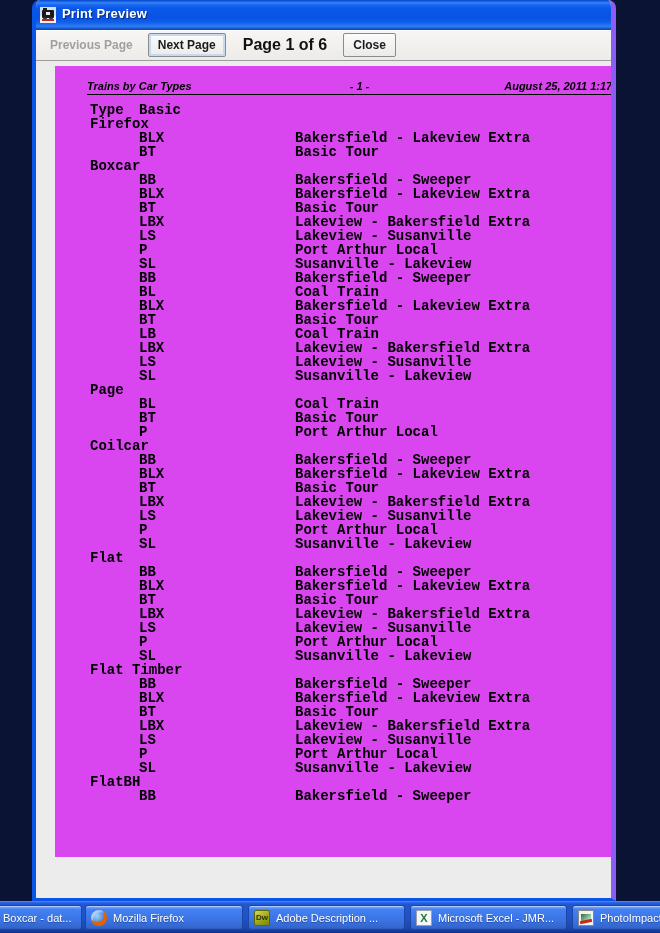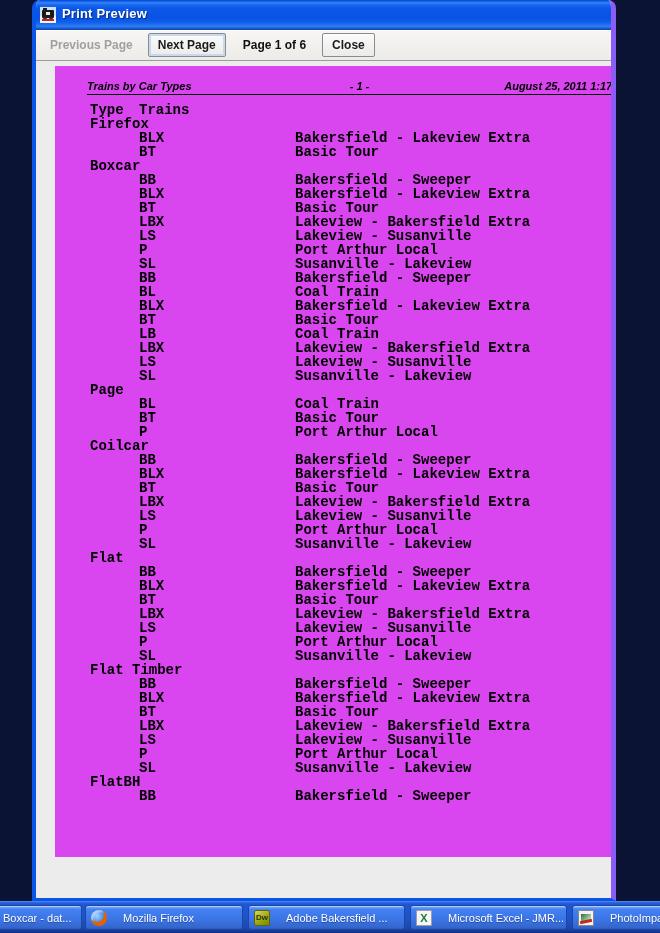--- a/index.html
+++ b/index.html
@@ -34,21 +34,21 @@
   
   .toolbar { position:absolute; left:0; top:30px; width:651px; height:31px;
       background:linear-gradient(#f7f6f4,#edebe7);
       border-bottom:1px solid #9b9b9b; box-shadow:0 1px 0 #fdfdfd inset;
       display:flex; align-items:center; padding-left:4px; }
   .tbtn { font-size:12px; font-weight:bold; color:#1c1c1c; background:linear-gradient(#fbfbfb,#ebebea);
       border:1px solid #8b8b8b; border-radius:2px; padding:4px 9px; margin-right:5px;
       line-height:14px; cursor:default; }
   .tbtn.focus { box-shadow:inset 0 0 0 2px #c5d9f1; }
   .tbtn.disabled { color:#a0a0a0; background:transparent; border-color:transparent; }
-  .page-indicator { font-size:12px; font-weight:bold; color:#111; margin:0 16px 0 12px; }
+  .page-indicator { font-size:16px; font-weight:bold; color:#111; margin:0 16px 0 12px; }
 
   
   .content { position:absolute; left:0; top:62px; width:651px; height:836px; background:#ececec; }
   .page { position:absolute; left:19px; top:4px; width:612px; height:791px; background:#d946ef; }
   .page-header { position:absolute; left:32px; top:13px; width:545px; height:16px;
       border-bottom:1px solid #000; font-style:italic; font-weight:bold; font-size:11px;
       color:#000; line-height:14px; }
   .ph-title { position:absolute; left:0; top:0; }
   .ph-num { position:absolute; left:0; width:100%; text-align:center; top:0; }
   .ph-date { position:absolute; right:0; top:0; }
@@ -70,21 +70,21 @@
       box-shadow:inset 0 1px 0 rgba(255,255,255,.35);
       color:#fff; font-size:11px; display:flex; align-items:center; overflow:hidden;
       white-space:nowrap; padding-left:5px; text-shadow:0 1px 1px rgba(0,0,60,.4); cursor:default; }
   .tb-btn .lbl { overflow:hidden; }
   .tb-btn:nth-child(1) { left:-70px; width:152px; padding-left:72px; }
   .tb-btn:nth-child(2) { left:85px;  width:158px; }
   .tb-btn:nth-child(3) { left:248px; width:157px; }
   .tb-btn:nth-child(4) { left:410px; width:157px; }
   .tb-btn:nth-child(5) { left:572px; width:160px; }
 
-  .tb-icon { width:16px; height:16px; flex:none; margin-right:16px; position:relative; }
+  .tb-icon { width:16px; height:16px; flex:none; margin-right:6px; position:relative; }
   .firefox-icon { border-radius:50%;
       background:radial-gradient(circle at 38% 38%, #9fd4fb 0%, #3e7de0 55%, #1d4fb0 100%);
       box-shadow:inset -2px -3px 0 1px #e66000, inset 2px 2px 2px rgba(255,255,255,.5); }
   .dreamweaver-icon { background:linear-gradient(145deg,#d6d75a,#9aa411 60%,#7c8708);
       border:1px solid #5d6604; border-radius:2px; color:#2c3300; font-size:8px; font-weight:bold;
       text-align:center; line-height:14px; text-shadow:none; }
   .excel-icon { background:#f6f6f6; border:1px solid #9aa0a8; border-radius:1px;
       color:#1c7a34; font-size:11px; font-weight:bold; text-align:center; line-height:14px;
       text-shadow:none; }
   .photoimpact-icon { background:#f2f2f2; border:1px solid #888; }
@@ -133,21 +133,21 @@
     </div>
 
     <div class="content">
       <div class="page">
         <div class="page-header">
           <span class="ph-title">Trains by Car Types</span>
           <span class="ph-num">- 1 -</span>
           <span class="ph-date">August 25, 2011 1:17 AM</span>
         </div>
         <div class="report-table">
-            <div class="rrow"><span class="c-type">Type</span><span class="c-train">Trains</span></div>
+            <div class="rrow"><span class="c-type">Type</span><span class="c-train">Basic</span></div>
             <div class="rrow"><span class="c-type">Firefox</span><span class="c-train"></span><span class="c-desc"></span></div>
             <div class="rrow"><span class="c-type"></span><span class="c-train">BLX</span><span class="c-desc">Bakersfield - Lakeview Extra</span></div>
             <div class="rrow"><span class="c-type"></span><span class="c-train">BT</span><span class="c-desc">Basic Tour</span></div>
             <div class="rrow"><span class="c-type">Boxcar</span><span class="c-train"></span><span class="c-desc"></span></div>
             <div class="rrow"><span class="c-type"></span><span class="c-train">BB</span><span class="c-desc">Bakersfield - Sweeper</span></div>
             <div class="rrow"><span class="c-type"></span><span class="c-train">BLX</span><span class="c-desc">Bakersfield - Lakeview Extra</span></div>
             <div class="rrow"><span class="c-type"></span><span class="c-train">BT</span><span class="c-desc">Basic Tour</span></div>
             <div class="rrow"><span class="c-type"></span><span class="c-train">LBX</span><span class="c-desc">Lakeview - Bakersfield Extra</span></div>
             <div class="rrow"><span class="c-type"></span><span class="c-train">LS</span><span class="c-desc">Lakeview - Susanville</span></div>
             <div class="rrow"><span class="c-type"></span><span class="c-train">P</span><span class="c-desc">Port Arthur Local</span></div>
@@ -199,21 +199,21 @@
   <div class="taskbar">
       <div class="tb-btn">
         <span class="lbl">Boxcar - dat...</span>
       </div>
       <div class="tb-btn">
         <span class="tb-icon firefox-icon"></span>
         <span class="lbl">Mozilla Firefox</span>
       </div>
       <div class="tb-btn">
         <span class="tb-icon dreamweaver-icon">Dw</span>
-        <span class="lbl">Adobe Bakersfield ...</span>
+        <span class="lbl">Adobe Description ...</span>
       </div>
       <div class="tb-btn">
         <span class="tb-icon excel-icon">X</span>
         <span class="lbl">Microsoft Excel - JMR...</span>
       </div>
       <div class="tb-btn">
         <span class="tb-icon photoimpact-icon"></span>
         <span class="lbl">PhotoImpact</span>
       </div>
     </div>

